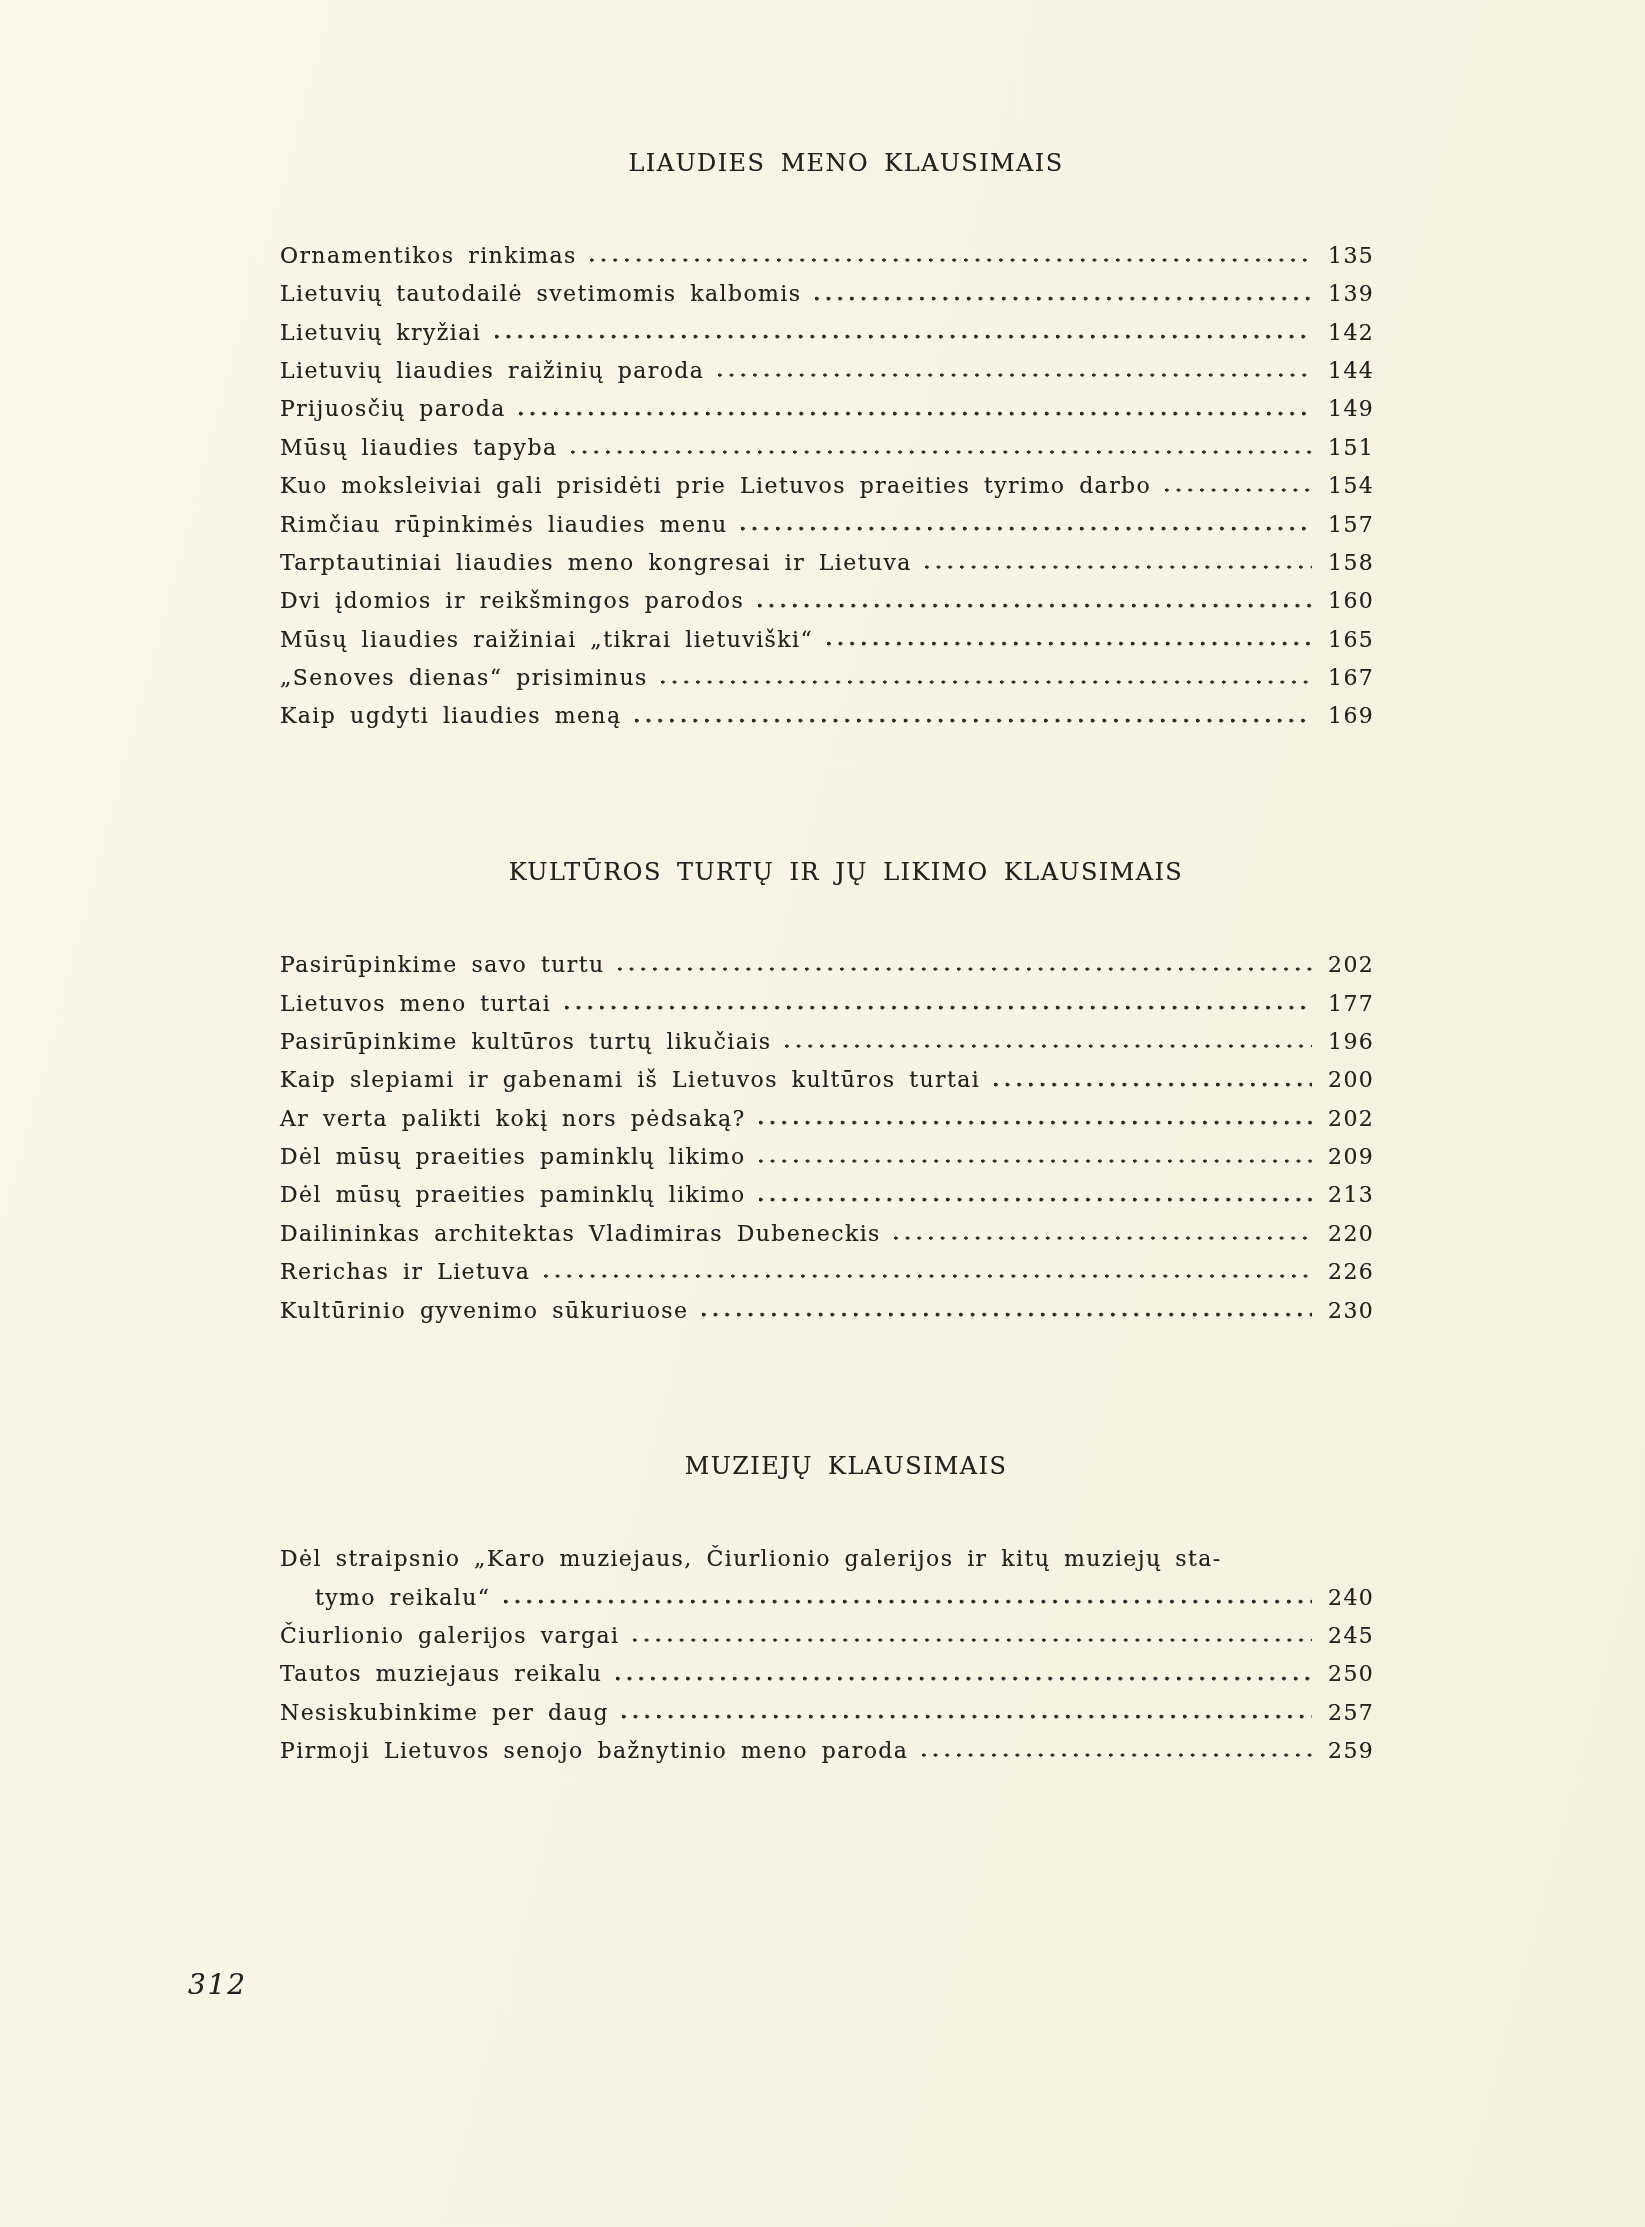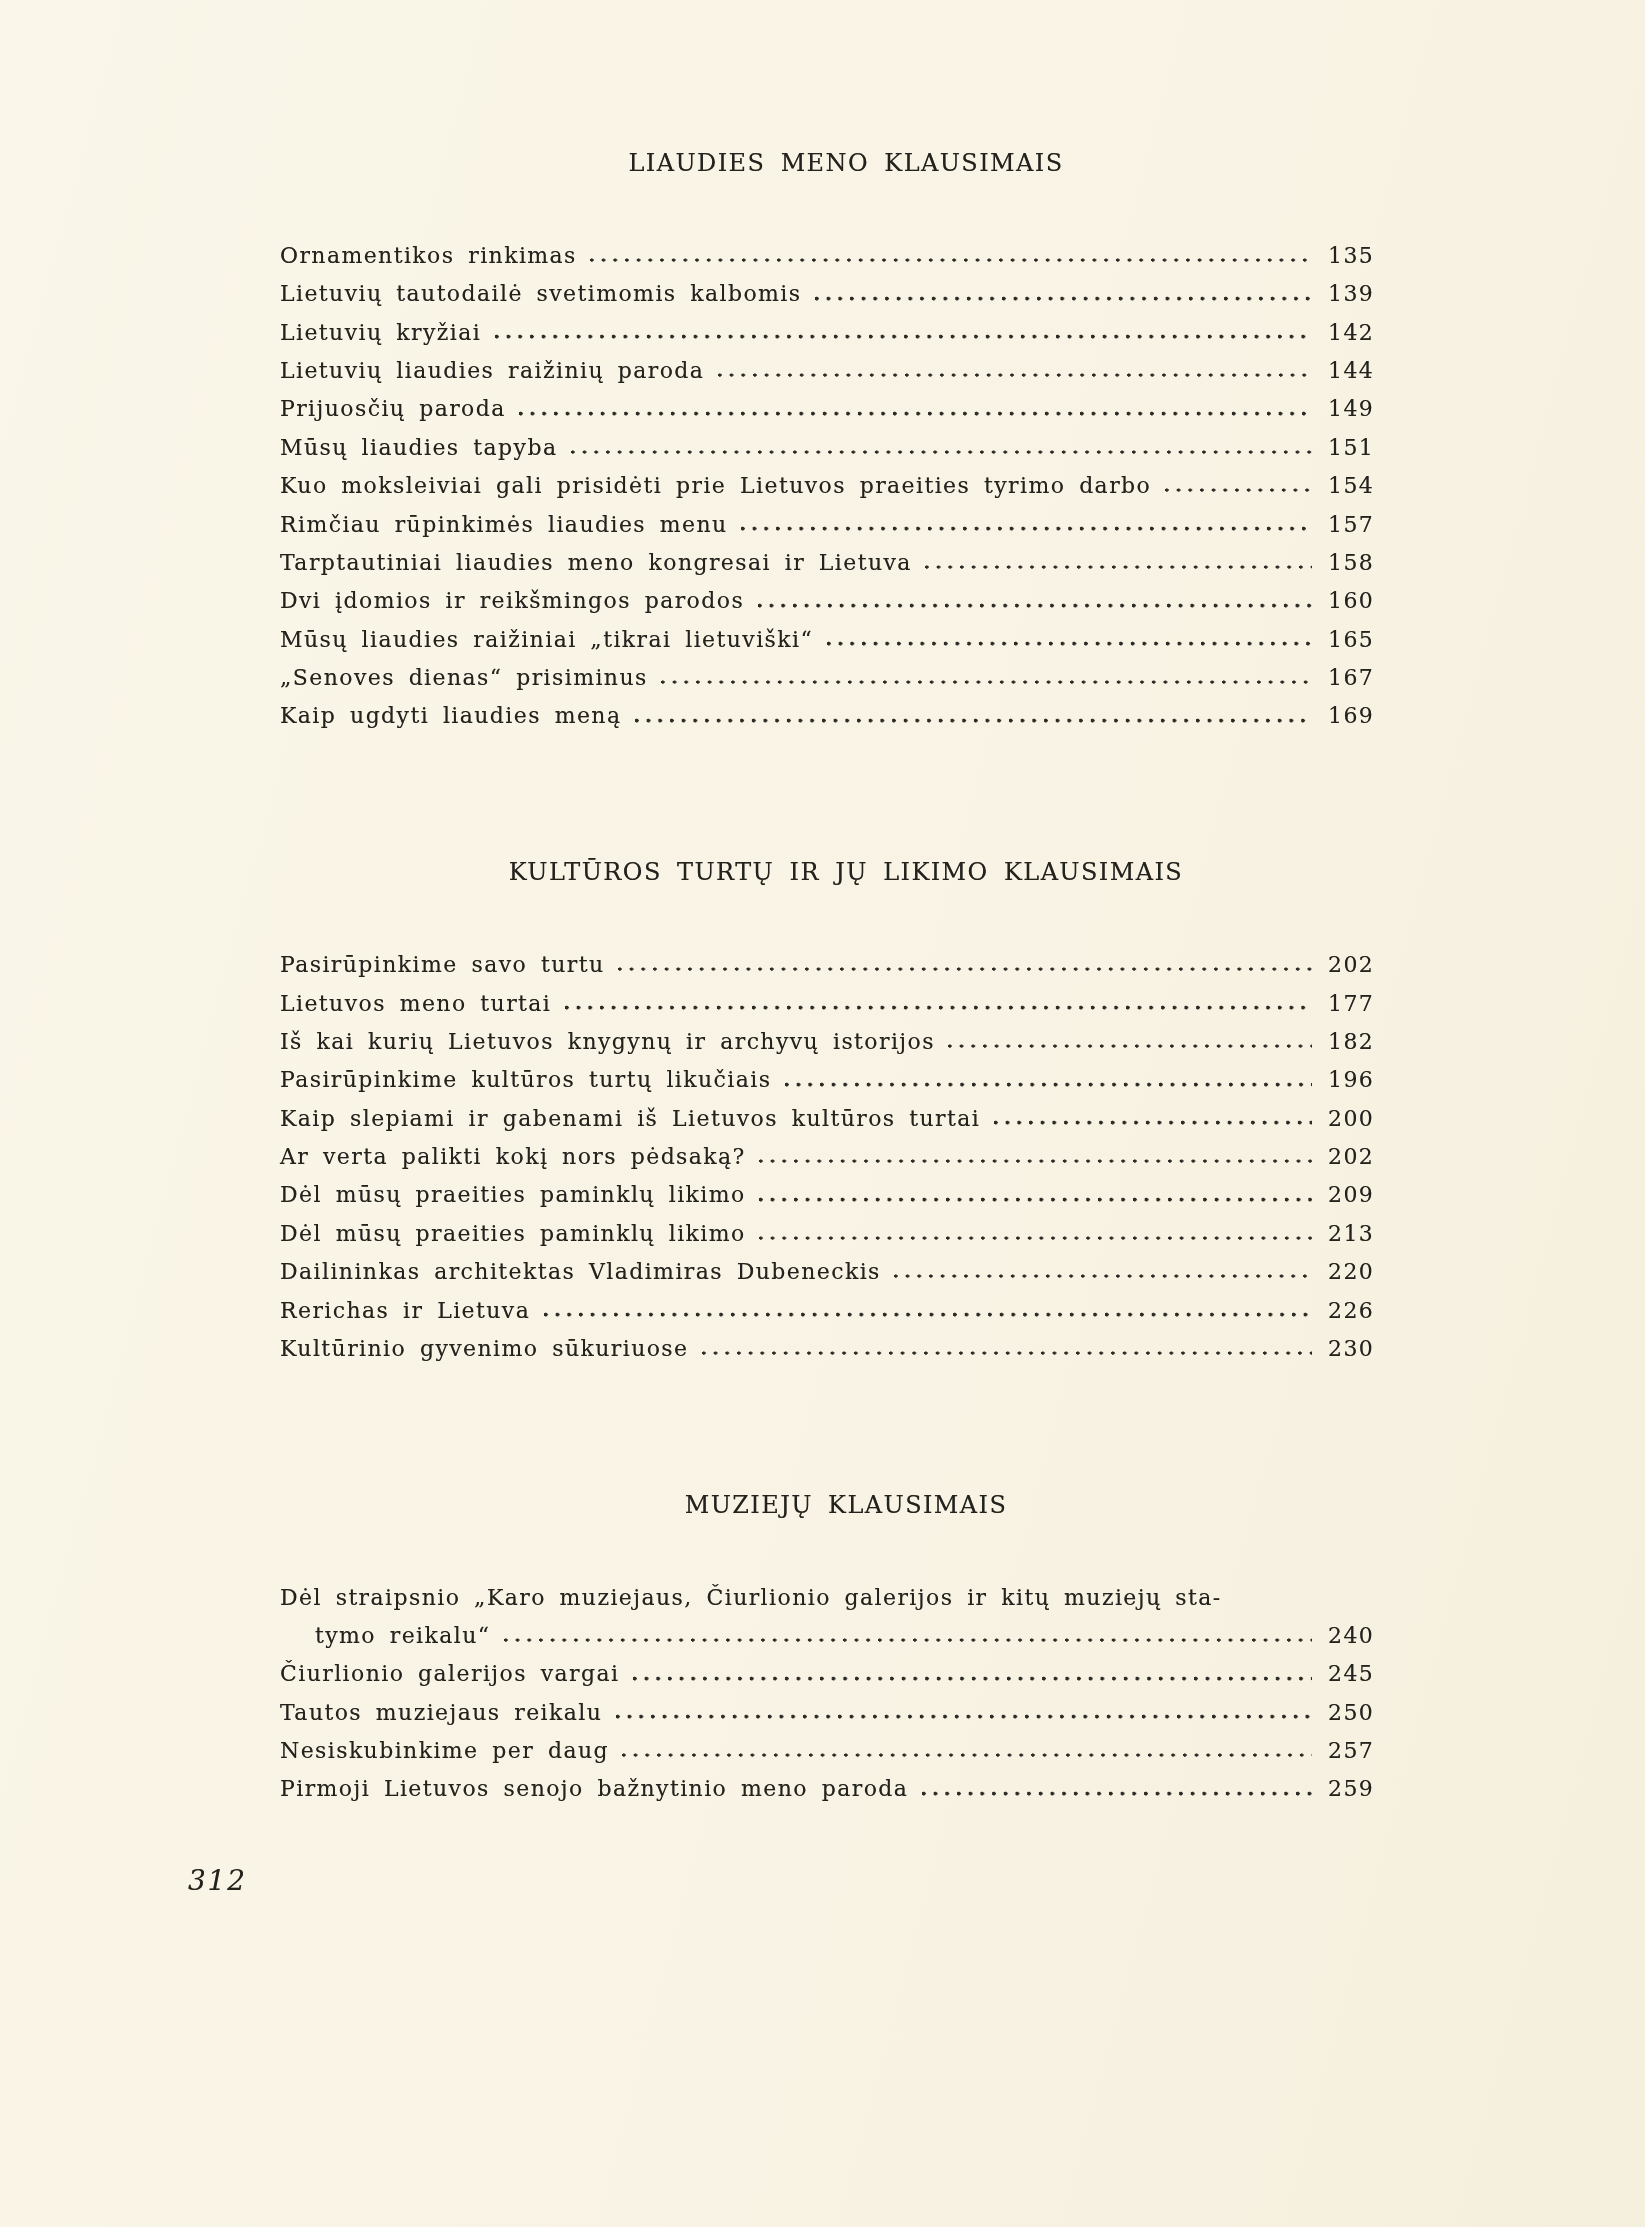--- a/index.html
+++ b/index.html
@@ -57,21 +57,21 @@
   .pg{
     flex:0 0 auto;
     min-width:68px;
     text-align:left;
     font-size:22px;
     letter-spacing:1.4px;
     text-shadow:0 0 0.5px rgba(20,20,15,.4);
   }
   .folio{
     position:absolute;
-    left:188px;top:1864px;
+    left:188px;top:1968px;
     font-style:italic;
     font-size:28px;
     letter-spacing:1.8px;
     text-shadow:0 0 0.5px rgba(20,20,15,.4);
   }
 </style>
 </head>
 <body>
 
 <div class="page">
@@ -150,25 +150,20 @@
           <span class="t">Pasirūpinkime savo turtu</span>
           <div class="leader"></div>
           <span class="pg">202</span>
         </div>
         <div class="row">
           <span class="t">Lietuvos meno turtai</span>
           <div class="leader"></div>
           <span class="pg">177</span>
         </div>
         <div class="row">
-          <span class="t">Iš kai kurių Lietuvos knygynų ir archyvų istorijos</span>
-          <div class="leader"></div>
-          <span class="pg">182</span>
-        </div>
-        <div class="row">
           <span class="t">Pasirūpinkime kultūros turtų likučiais</span>
           <div class="leader"></div>
           <span class="pg">196</span>
         </div>
         <div class="row">
           <span class="t">Kaip slepiami ir gabenami iš Lietuvos kultūros turtai</span>
           <div class="leader"></div>
           <span class="pg">200</span>
         </div>
         <div class="row">

